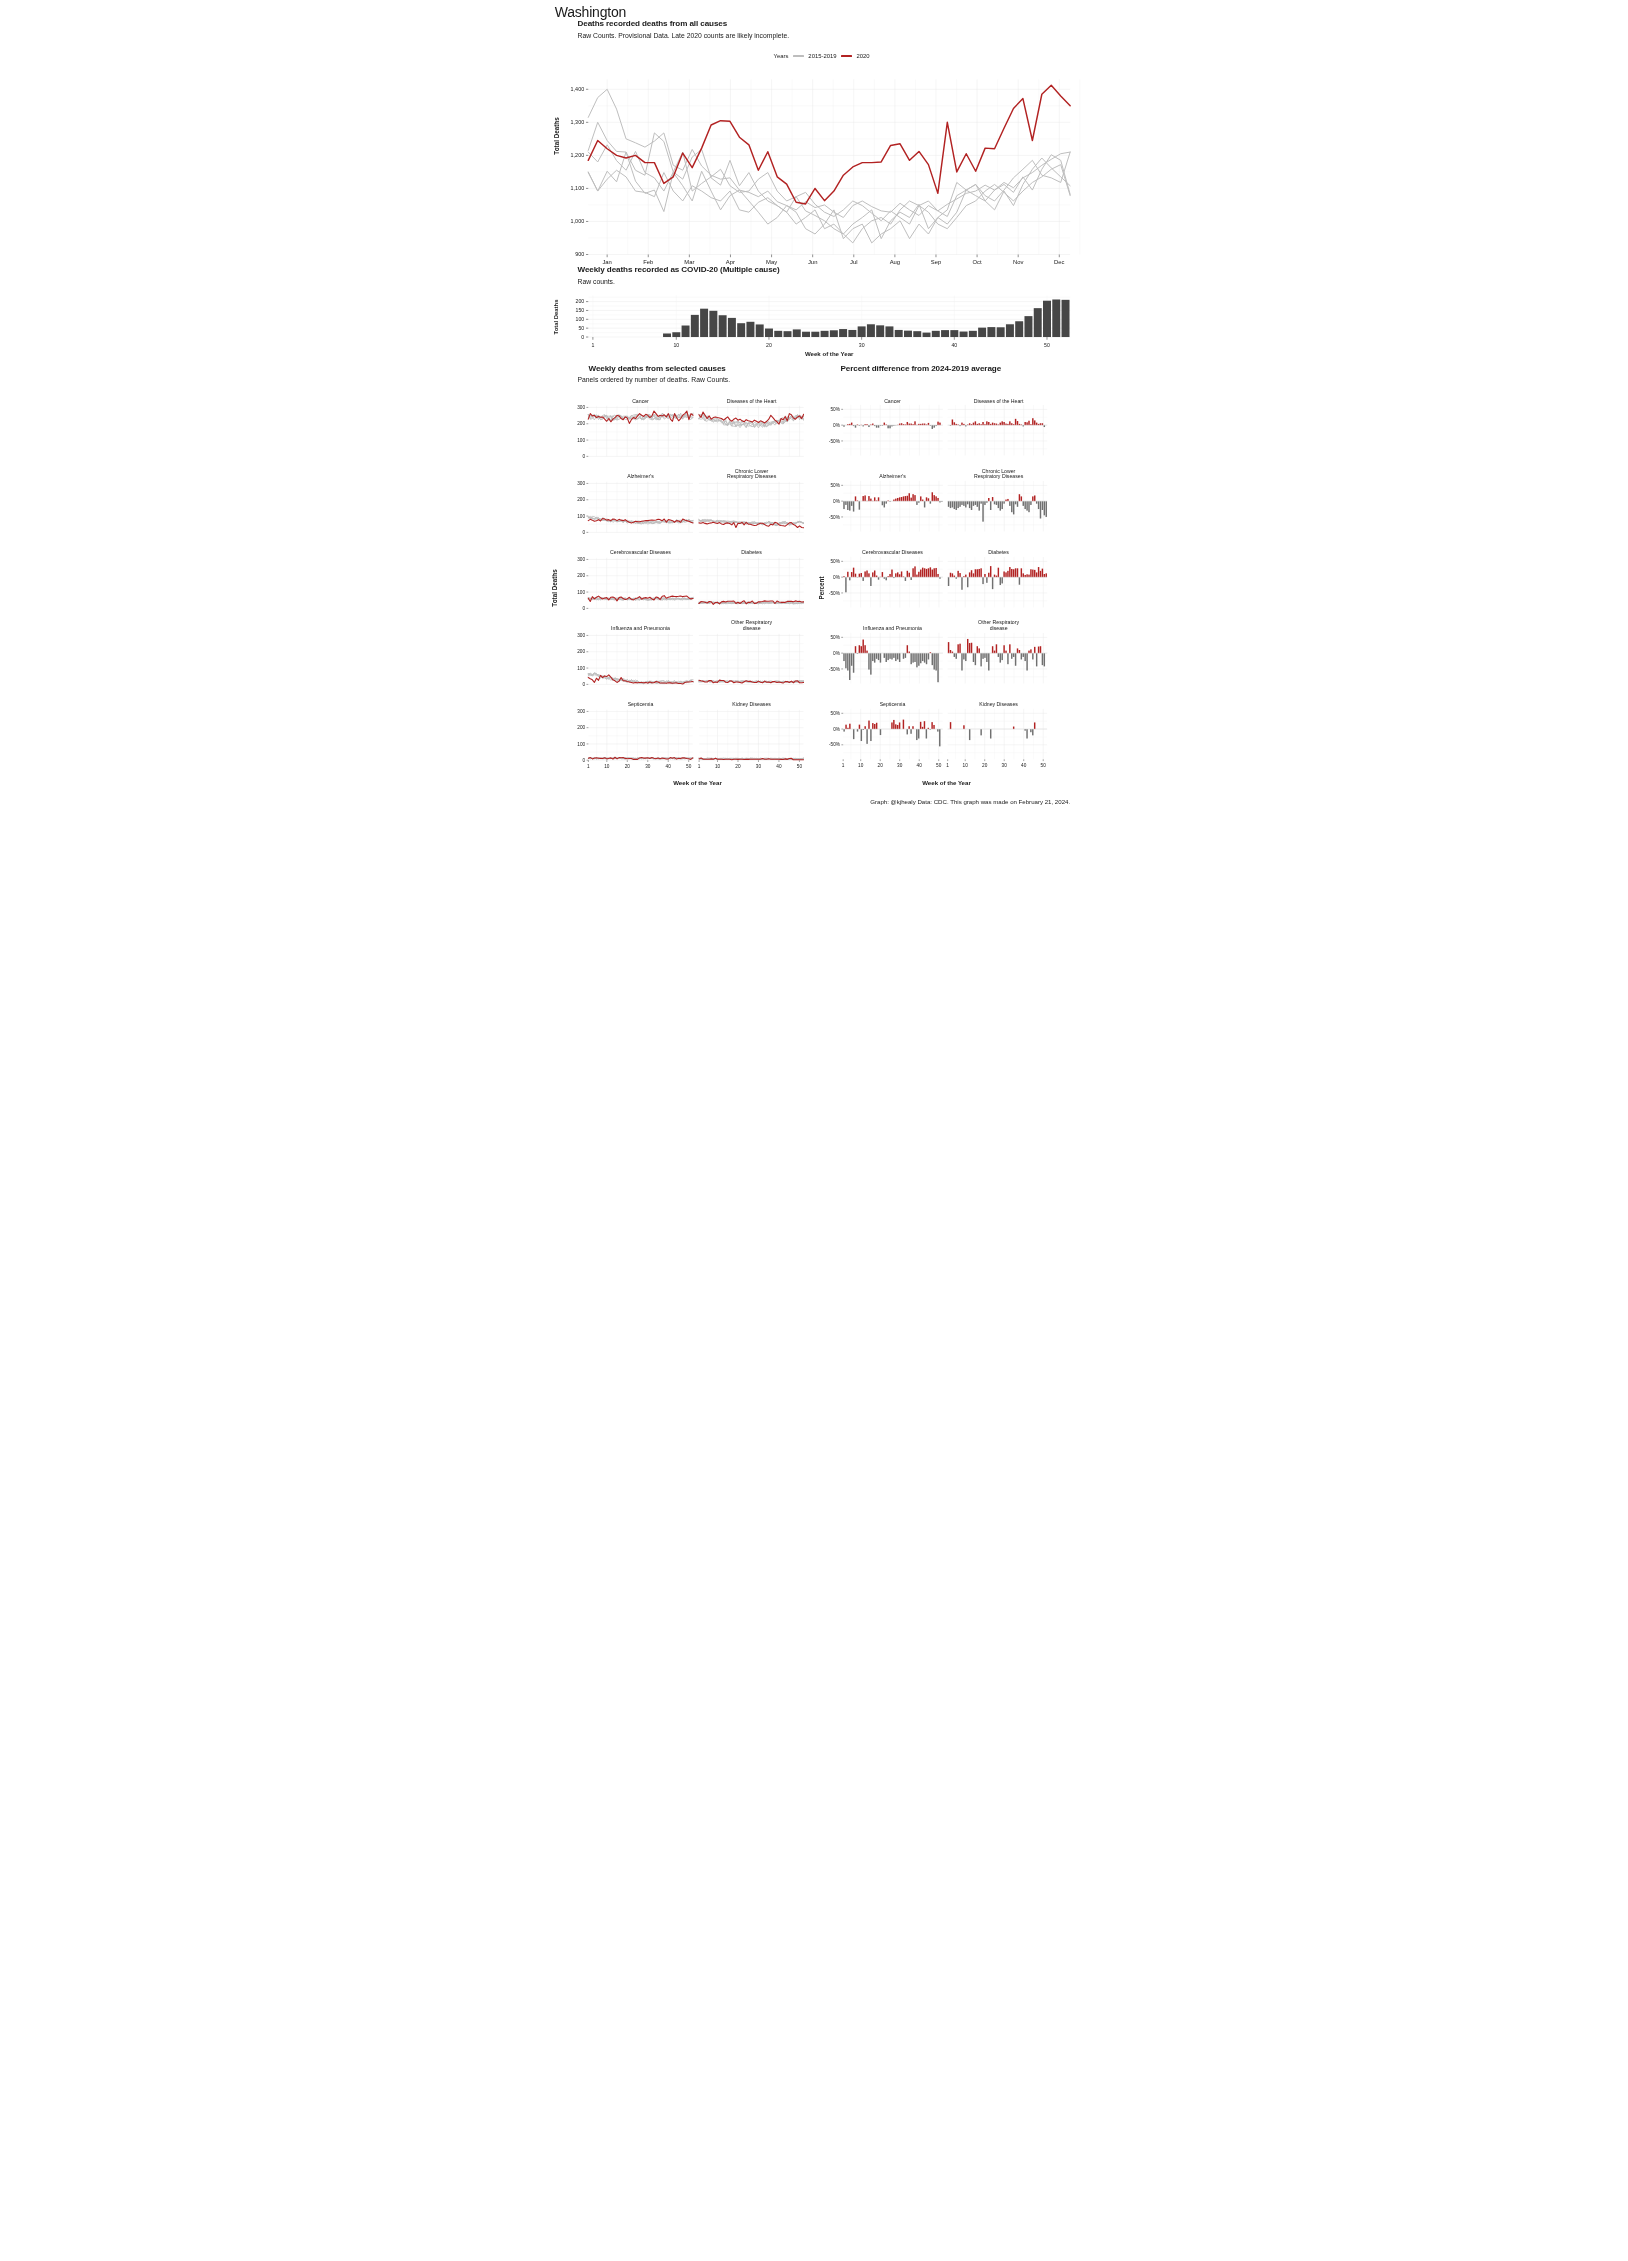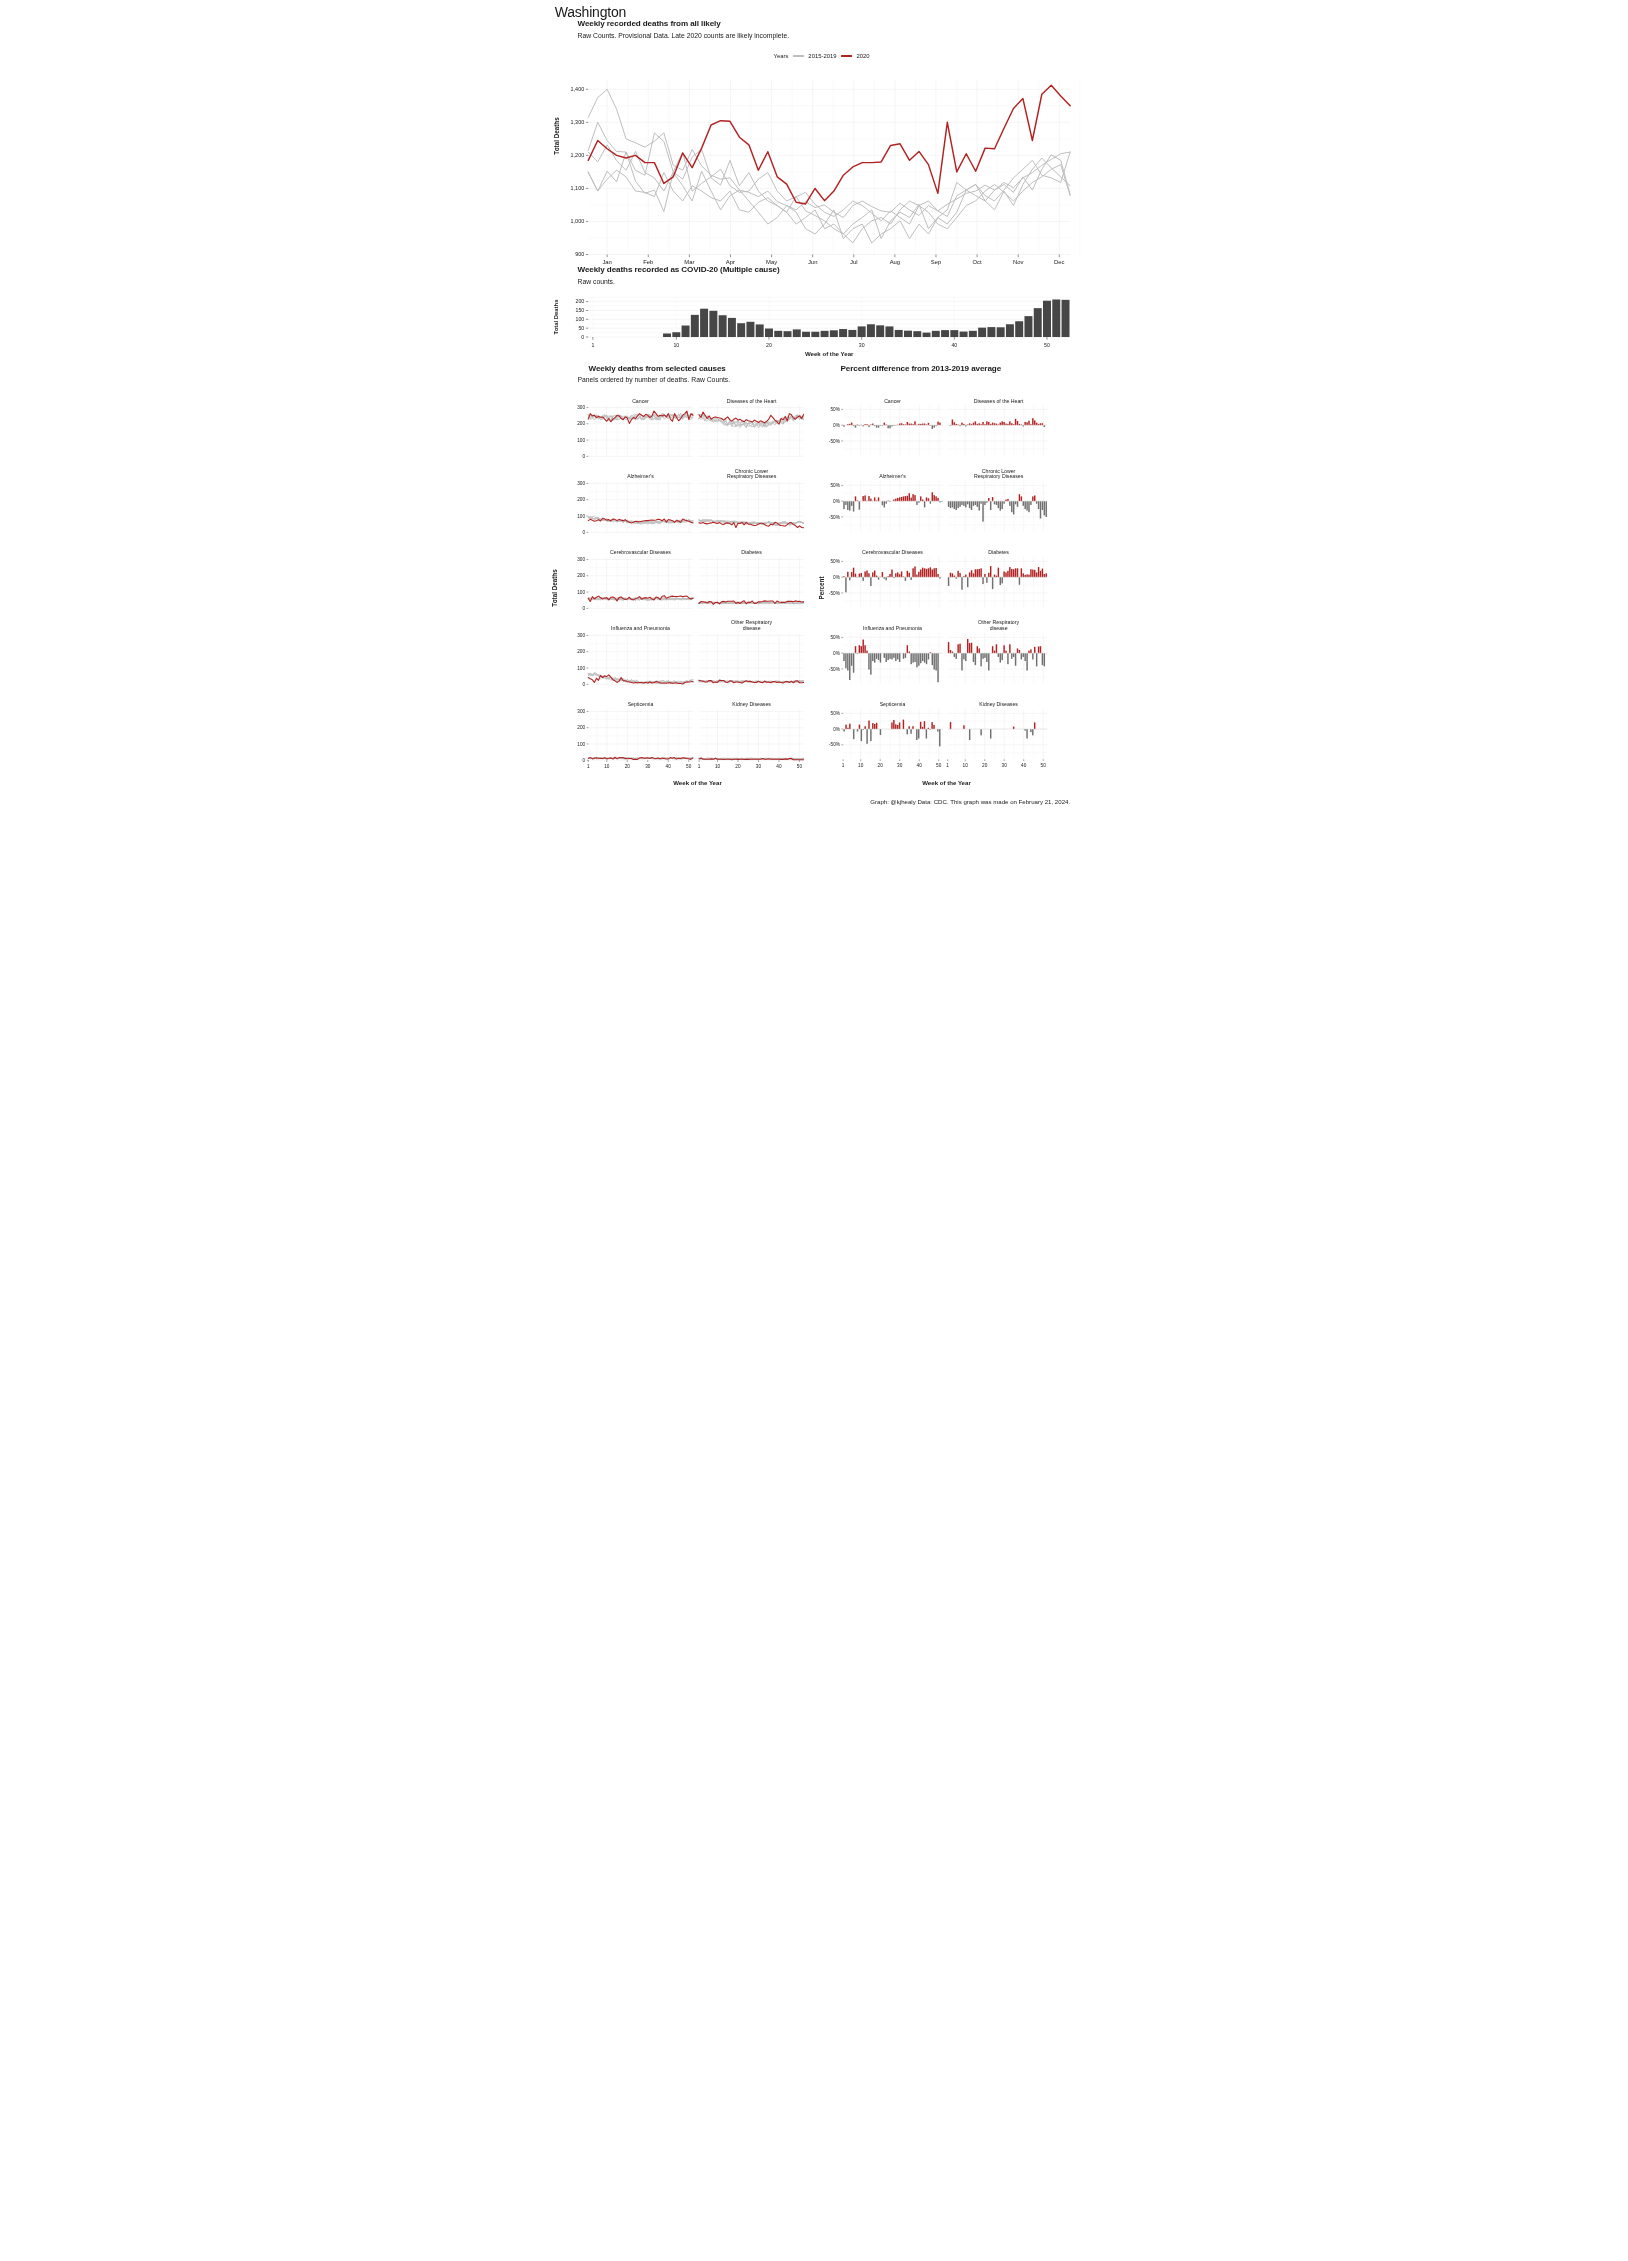--- a/index.html
+++ b/index.html
@@ -21,21 +21,21 @@
   svg text{font-family:"Liberation Sans","DejaVu Sans",sans-serif;fill:#1a1a1a;}
   svg{display:block;}
 </style>
 </head>
 <body>
 
 <div class="page">
 
   <div class="abs h1" style="left:12.2px;top:3.6px;">Washington</div>
 
-  <div class="abs sec-title" style="left:35px;top:19px;">Weekly recorded deaths from all likely</div>
+  <div class="abs sec-title" style="left:35px;top:19px;">Deaths recorded deaths from all causes</div>
   <div class="abs sec-sub" style="left:35px;top:32px;">Raw Counts. Provisional Data. Late 2020 counts are likely incomplete.</div>
 
   <div class="abs legend" style="left:231px;top:53px;">
     <span>Years</span>
     <span class="sw" style="background: rgb(189, 189, 189);"></span>
     <span>2015-2019</span>
     <span class="sw" style="background: rgb(178, 34, 34);"></span>
     <span>2020</span>
   </div>
 
@@ -205,21 +205,21 @@
       <text x="704.1826923076923" y="127" font-size="11.5" text-anchor="middle">30</text>
       <line x1="908.9903846153845" x2="908.9903846153845" y1="106" y2="112" stroke="#333333" stroke-width="1.2"></line>
       <text x="908.9903846153845" y="127" font-size="11.5" text-anchor="middle">40</text>
       <line x1="1113.798076923077" x2="1113.798076923077" y1="106" y2="112" stroke="#333333" stroke-width="1.2"></line>
       <text x="1113.798076923077" y="127" font-size="11.5" text-anchor="middle">50</text>
       <text x="632.5" y="148" font-size="13.5" text-anchor="middle" font-weight="700">Week of the Year</text>
     </svg>
 
   <div class="abs sec-title" style="left:46px;top:364px;">Weekly deaths from selected causes</div>
   <div class="abs sec-sub" style="left:35px;top:376px;">Panels ordered by number of deaths. Raw Counts.</div>
-  <div class="abs sec-title" style="left:298px;top:364px;">Percent difference from 2013-2019 average</div>
+  <div class="abs sec-title" style="left:298px;top:364px;">Percent difference from 2024-2019 average</div>
 
   <div class="vlabel" style="left:11.8px;top:588px;">Total Deaths</div>
   <div class="vlabel" style="left:278px;top:588px;">Percent</div>
 
   <div id="left-group" class="pgroup" style="left:28px;top:389px;grid-template-columns:123px 109px;">
       <div>
         <div class="ptitle" style="padding-left: 17px;">Cancer</div>
         <svg width="123" height="56" viewBox="0 0 272 124">
           <line x1="56.19607843137255" x2="56.19607843137255" y1="4" y2="116" stroke="#F4F4F4" stroke-width="1"></line>
           <line x1="101.68627450980392" x2="101.68627450980392" y1="4" y2="116" stroke="#F4F4F4" stroke-width="1"></line>

